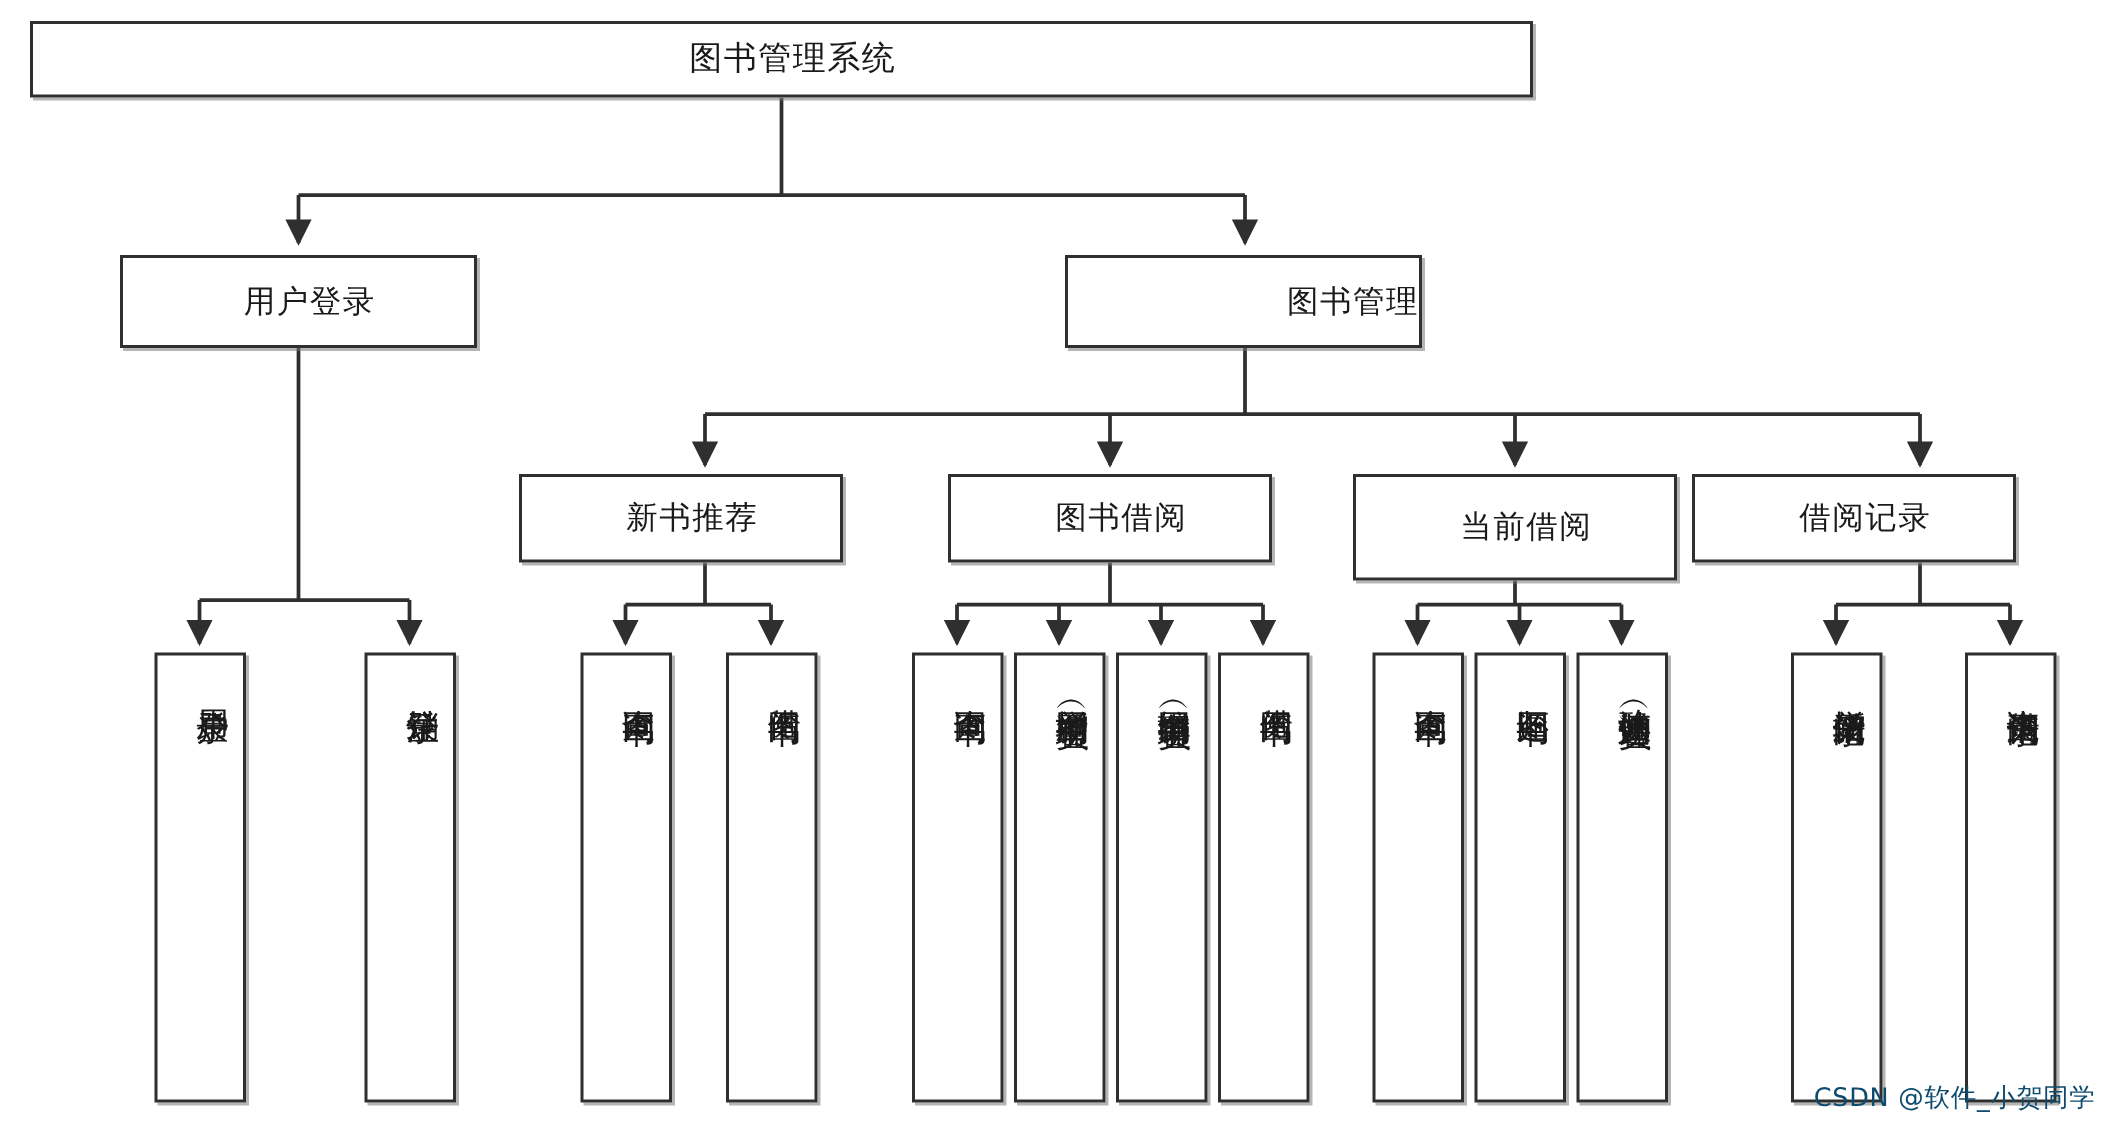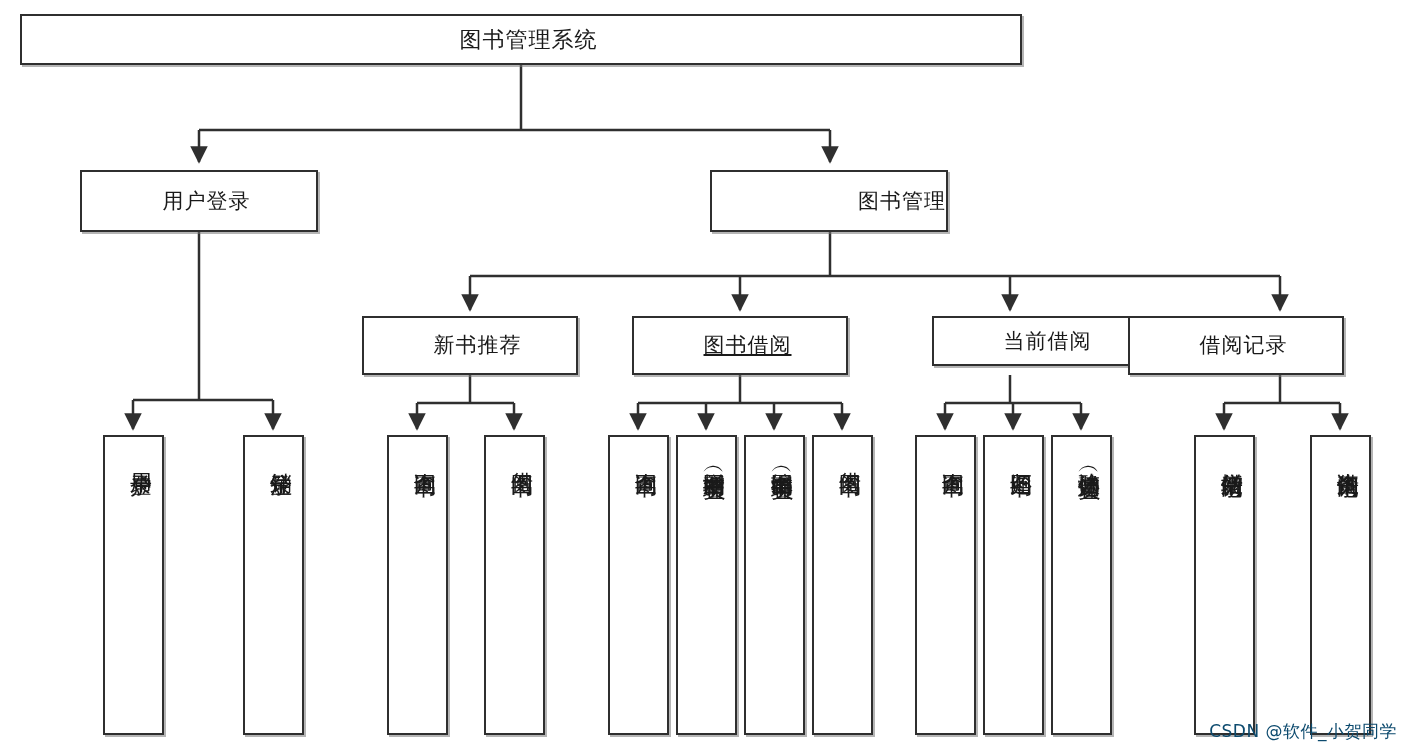--- a/index.html
+++ b/index.html
@@ -151,29 +151,29 @@
   </div>
 
   <div class="node h shadow" style="left:80px; top:170px; width:238px; height:62px;">
     <span class="label">用户登录</span>
   </div>
 
   <div class="node h shadow" style="left:710px; top:170px; width:238px; height:62px;justify-content:flex-end;">
     <span class="label">图书管理</span>
   </div>
 
-  <div class="node h shadow" style="left:362px; top:316px; width:216px; height:59px;">
+  <div class="node h shadow" style="left:346px; top:316px; width:216px; height:59px;">
     <span class="label">新书推荐</span>
   </div>
 
-  <div class="node h shadow" style="left:632px; top:316px; width:216px; height:59px;text-decoration:underline;">
+  <div class="node h shadow" style="left:632px; top:316px; width:216px; height:59px;">
     <span class="label">图书借阅</span>
   </div>
 
-  <div class="node h shadow" style="left:902px; top:316px; width:216px; height:50px;margin-left:30px;">
+  <div class="node h shadow" style="left:902px; top:316px; width:216px; height:71px;">
     <span class="label">当前借阅</span>
   </div>
 
   <div class="node h shadow" style="left:1128px; top:316px; width:216px; height:59px;">
     <span class="label">借阅记录</span>
   </div>
 
   <div class="node v shadow" style="left:103px; top:435px; width:61px; height:300px;">
     <span class="label">用户登录</span>
   </div>

